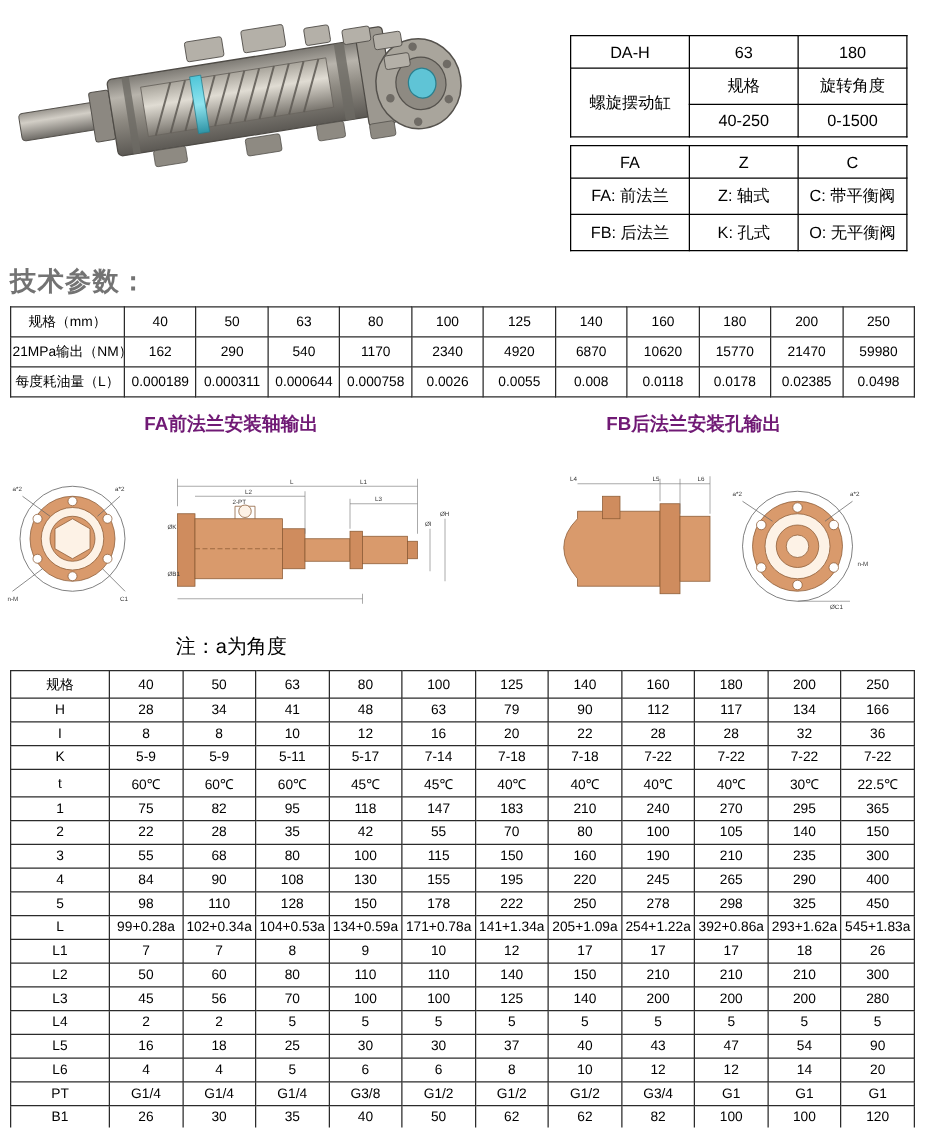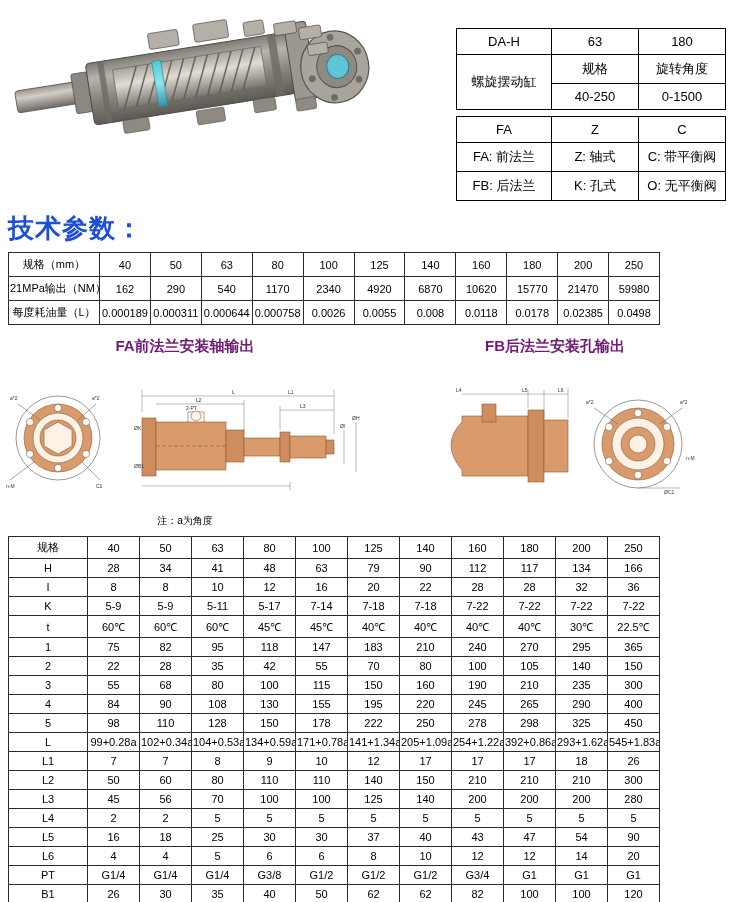--- a/index.html
+++ b/index.html
@@ -47,31 +47,31 @@
     text-align: center;
     padding: 5px 4px;
     white-space: nowrap;
   }
   .code-table .wide { min-width: 86px; }
   .code-table .w2 { min-width: 78px; }
   .code-table .spacer-row td { border: none; height: 6px; padding: 0; }
 
   
   .section-title {
-    color: #1d4ed8;
-    font-size: 26px;
+    color: #737373;
+    font-size: 21px;
     font-weight: bold;
     margin: 10px 0 6px 8px;
     letter-spacing: 1px;
   }
 
   
   table.data {
     border-collapse: collapse;
-    width: 652px;
+    width: 724px;
     margin: 0 8px;
     font-size: 11px;
     table-layout: fixed;
   }
   table.data td {
     border: 1px solid #2b2b2b;
     text-align: center;
     padding: 3px 1px;
     white-space: nowrap;
     overflow: hidden;
@@ -98,21 +98,21 @@
   }
   .drawings {
     display: flex;
     margin-top: 4px;
   }
   .draw-box { width: 370px; height: 150px; position: relative; }
   .notes {
     display: flex;
     margin-top: 4px;
     margin-bottom: 8px;
-    font-size: 10px;
+    font-size: 16px;
     flex-direction: column;
   }
   .note { width: 50%; text-align: center; }
   .note-left { padding-left: 0px; }
 </style>
 </head>
 <body>
 
 <div class="page">
 

